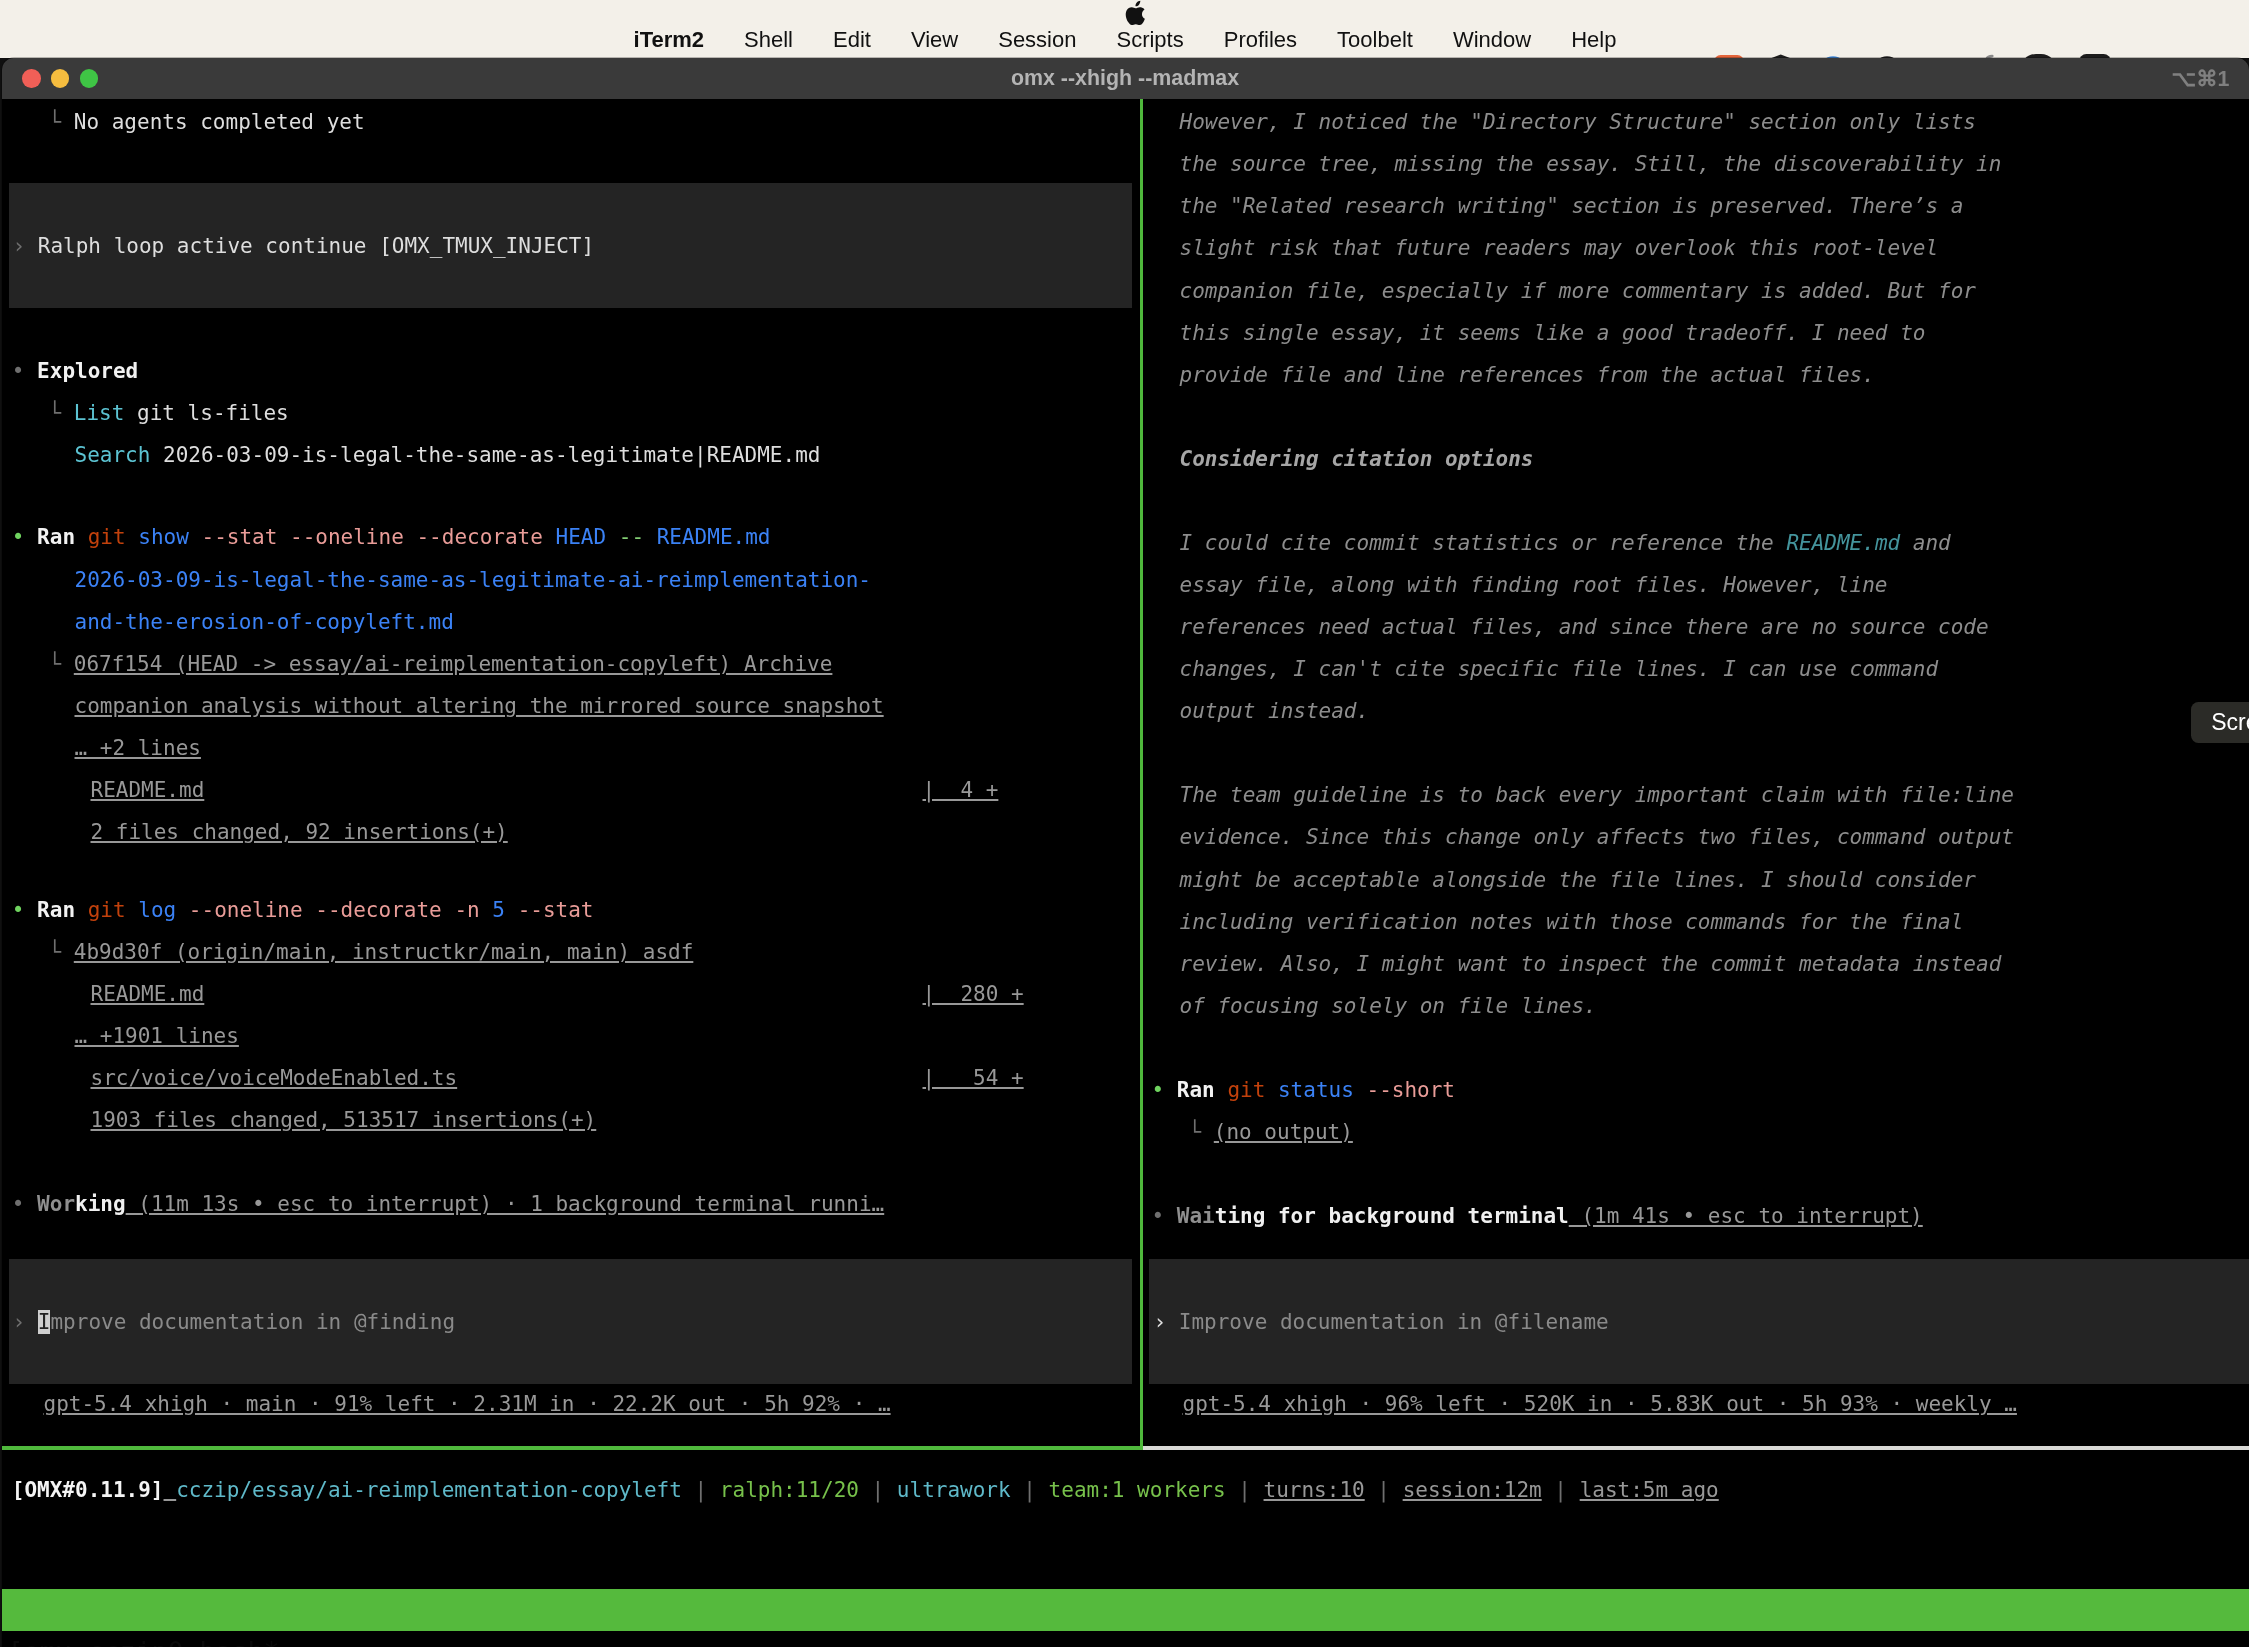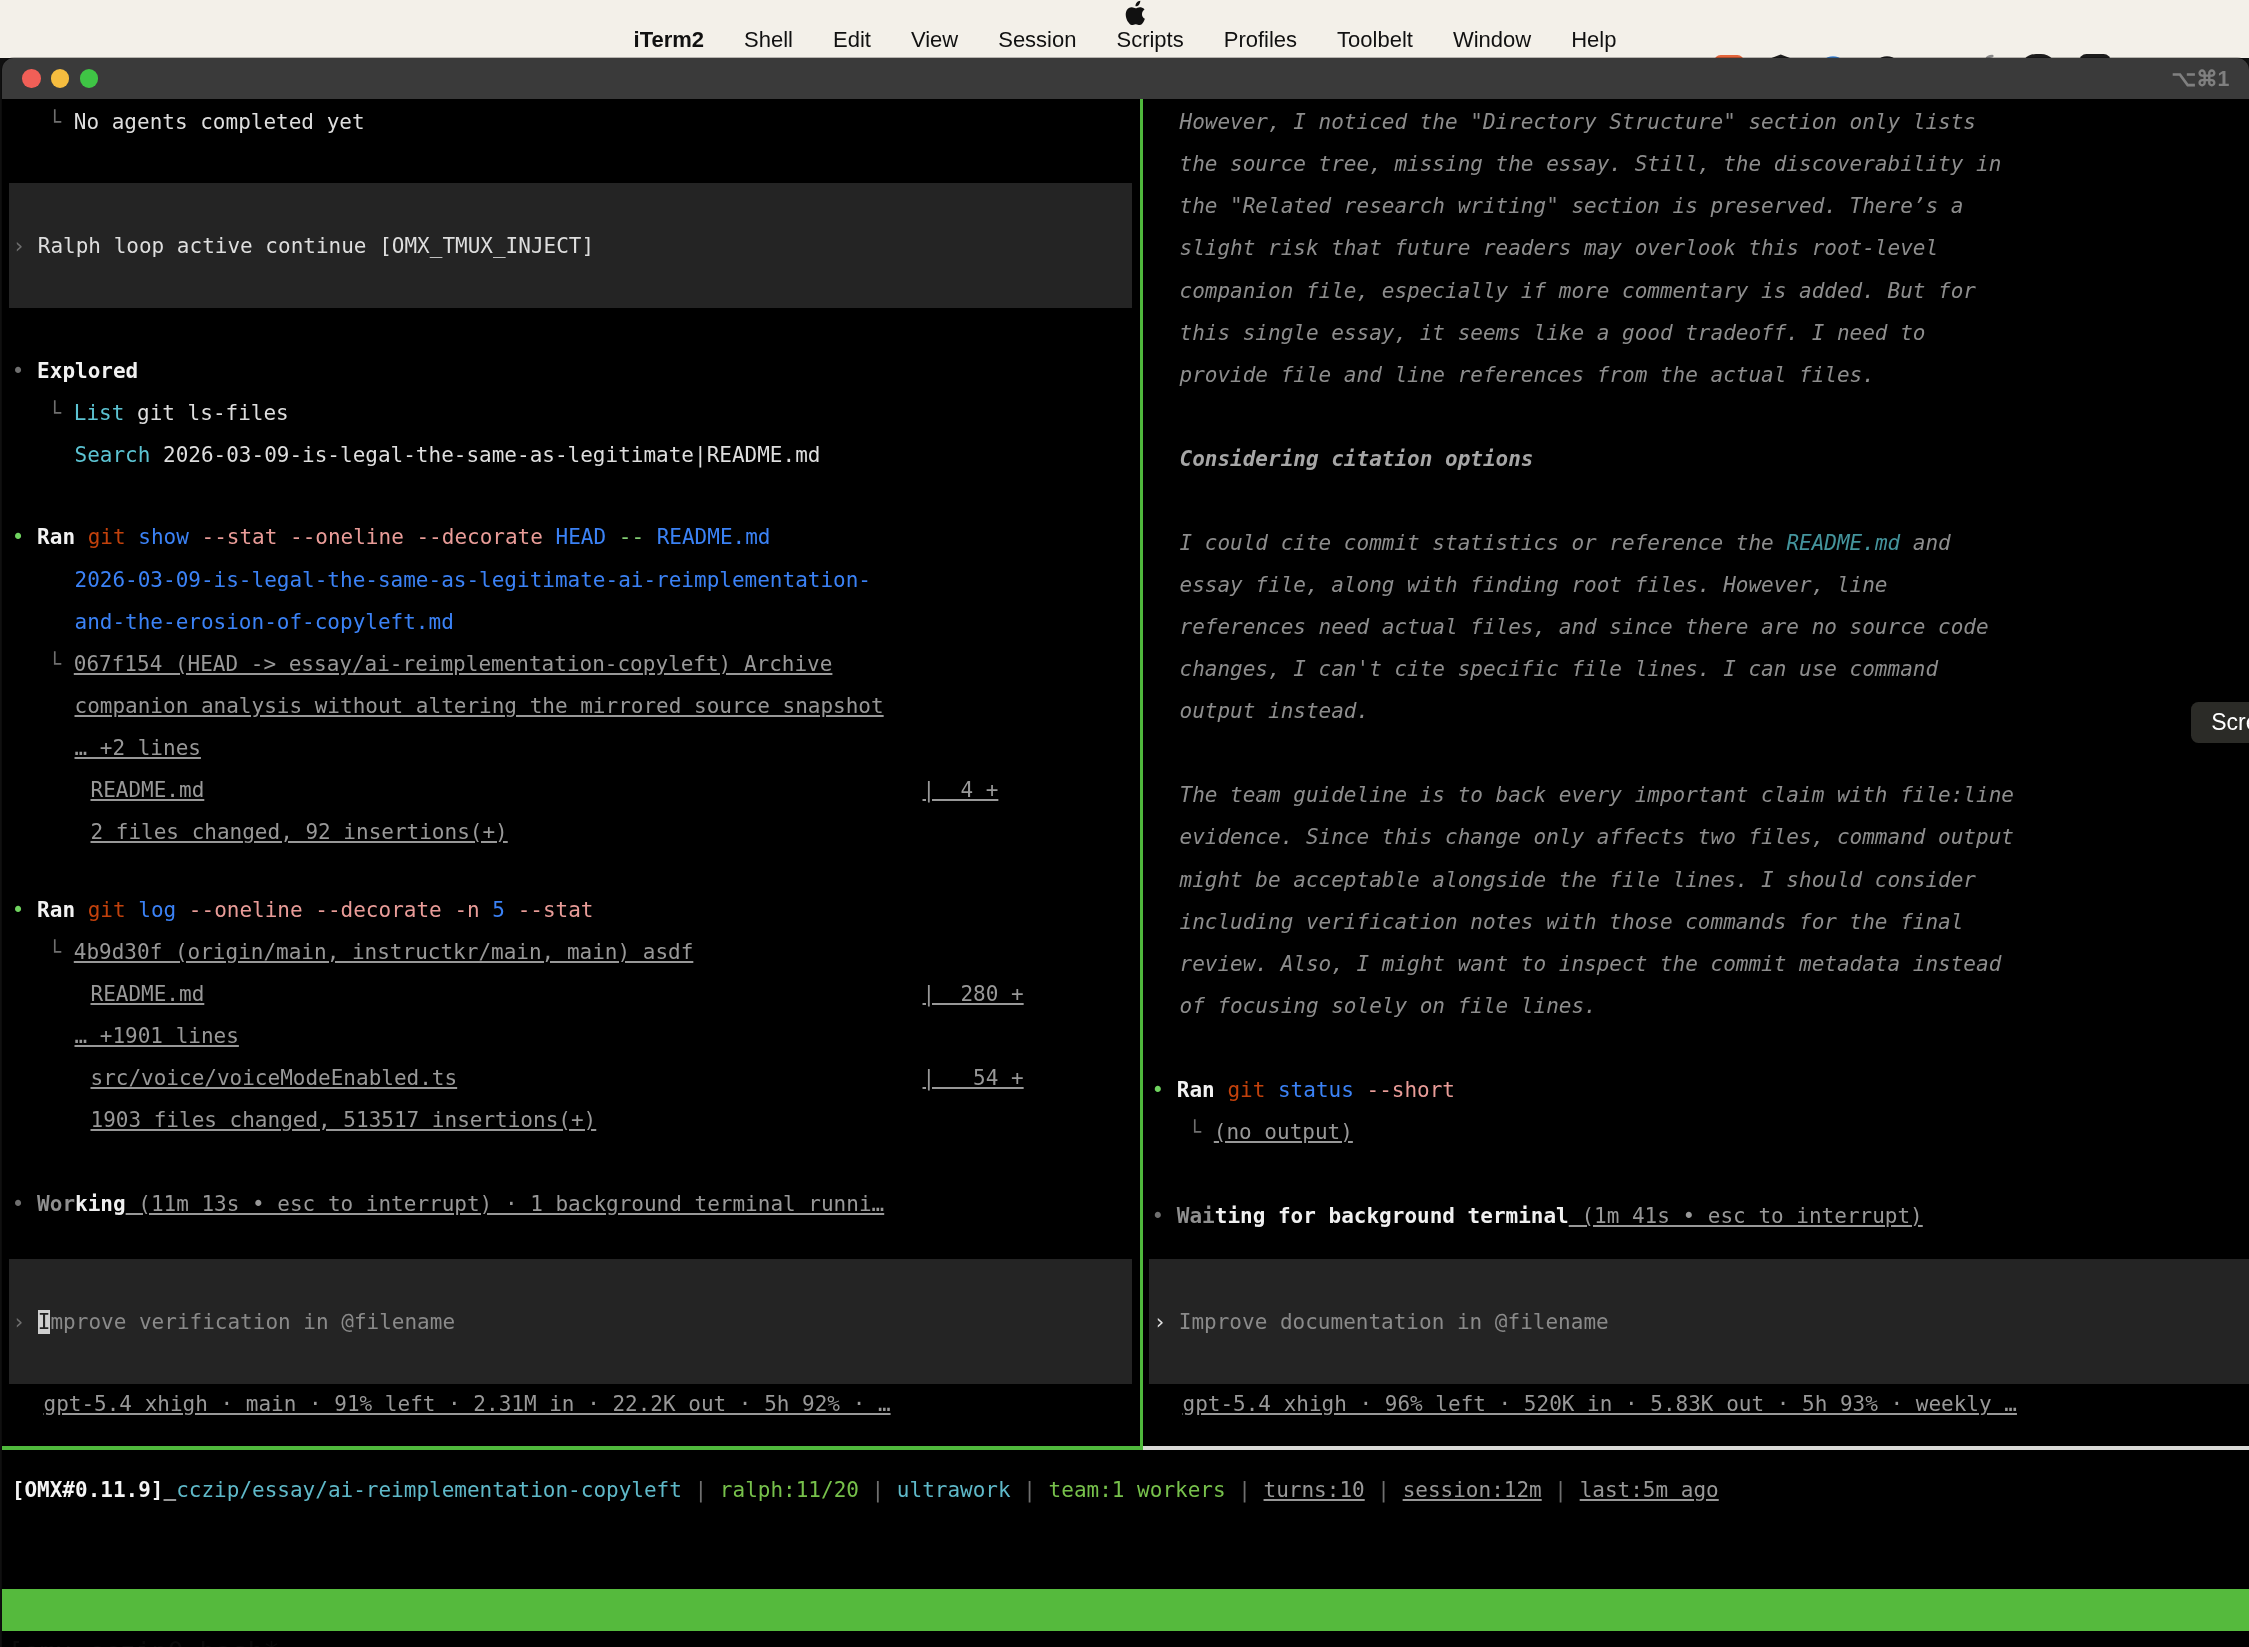--- a/index.html
+++ b/index.html
@@ -184,20 +184,21 @@
   </span>
 </div>
 
 <div class="window">
   <div class="titlebar">
     <div class="lights">
       <div class="light red"></div>
       <div class="light yellow"></div>
       <div class="light green"></div>
     </div>
+    <div class="win-title">omx --xhigh --madmax</div>
     <div class="win-shortcut">⌥⌘1</div>
   </div>
 
   <div class="terminal">
 
     <div class="input-box" id="box-left-top"></div>
     <div class="input-box" id="box-left-bot"></div>
     <div class="input-box" id="box-right-bot"></div>
 
     <div class="vdivider"></div>
@@ -221,21 +222,21 @@
         <div class="trow" style="left: 89px; top: 712px;"><span class="s-gray">2 files changed, 92 insertions(+)</span></div>
         <div class="trow" style="left: 10.3px; top: 790px;"><span class="s-gbul">• </span><span class="s-bwhite">Ran</span><span class="s-lav"> </span><span class="s-blue">git</span><span class="s-lav"> log </span><span class="s-salmon">--oneline</span><span class="s-lav"> </span><span class="s-salmon">--decorate</span><span class="s-lav"> </span><span class="s-salmon">-n</span><span class="s-lav"> 5 </span><span class="s-salmon">--stat</span></div>
         <div class="trow" style="left: 47px; top: 832px;"><span class="s-dim">└ </span><span class="s-gray">4b9d30f (origin/main, instructkr/main, main) asdf</span></div>
         <div class="trow" style="left: 89px; top: 874px;"><span class="s-gray">README.md</span></div>
         <div class="trow" style="left: 921px; top: 874px;"><span class="s-gray">|  280 +</span></div>
         <div class="trow" style="left: 73px; top: 916px; text-align: center;"><span class="s-gray">… +1901 lines</span></div>
         <div class="trow" style="left: 89px; top: 958px;"><span class="s-gray">src/voice/voiceModeEnabled.ts</span></div>
         <div class="trow" style="left: 921px; top: 958px;"><span class="s-gray">|   54 +</span></div>
         <div class="trow" style="left: 89px; top: 1000px;"><span class="s-gray">1903 files changed, 513517 insertions(+)</span></div>
         <div class="trow" style="left: 10.3px; top: 1084px;"><span class="s-dim">• </span><span class="s-gbold">Wor</span><span class="s-shine">king</span><span class="s-gray"> (11m 13s • esc to interrupt) · 1 background terminal runni…</span></div>
-        <div class="trow" style="left: 11px; top: 1202px;"><span class="s-dim">› </span><span class="s-cursor">I</span><span class="s-ph">mprove verification in @filename</span></div>
+        <div class="trow" style="left: 11px; top: 1202px;"><span class="s-dim">› </span><span class="s-cursor">I</span><span class="s-ph">mprove documentation in @finding</span></div>
         <div class="trow" style="left: 42px; top: 1284px;"><span class="s-gray">gpt-5.4 xhigh · main · 91% left · 2.31M in · 22.2K out · 5h 92% · …</span></div>
         <div class="trow" style="left: 1178px; top: 2.2px;"><span class="s-it">However, I noticed the "Directory Structure" section only lists</span></div>
         <div class="trow" style="left: 1178px; top: 44px;"><span class="s-it">the source tree, missing the essay. Still, the discoverability in</span></div>
         <div class="trow" style="left: 1178px; top: 86px;"><span class="s-it">the "Related research writing" section is preserved. There’s a</span></div>
         <div class="trow" style="left: 1178px; top: 128px;"><span class="s-it">slight risk that future readers may overlook this root-level</span></div>
         <div class="trow" style="left: 1178px; top: 171px;"><span class="s-it">companion file, especially if more commentary is added. But for</span></div>
         <div class="trow" style="left: 1178px; top: 213px;"><span class="s-it">this single essay, it seems like a good tradeoff. I need to</span></div>
         <div class="trow" style="left: 1178px; top: 255px;"><span class="s-it">provide file and line references from the actual files.</span></div>
         <div class="trow" style="left: 1178px; top: 339px;"><span class="s-bit">Considering citation options</span></div>
         <div class="trow" style="left: 1178px; top: 423px;"><span class="s-it">I could cite commit statistics or reference the </span><span class="s-tealit">README.md</span><span class="s-it"> and</span></div>

